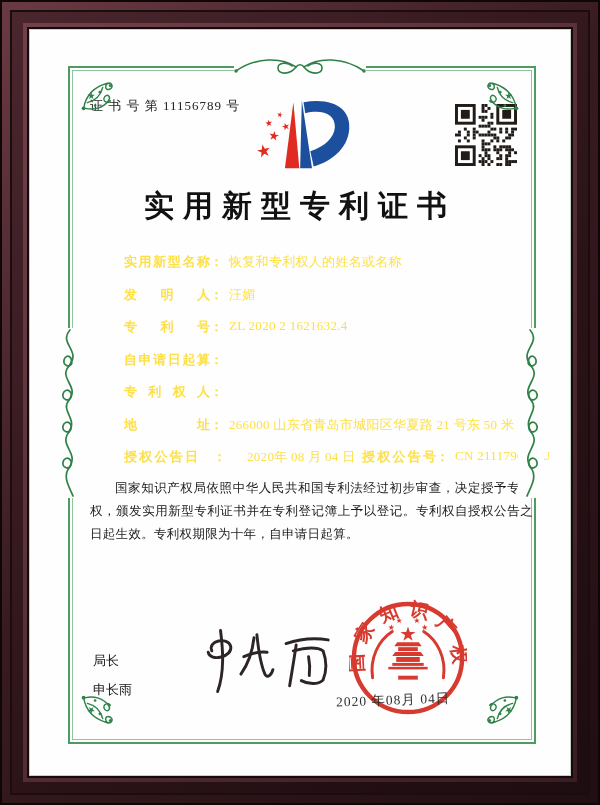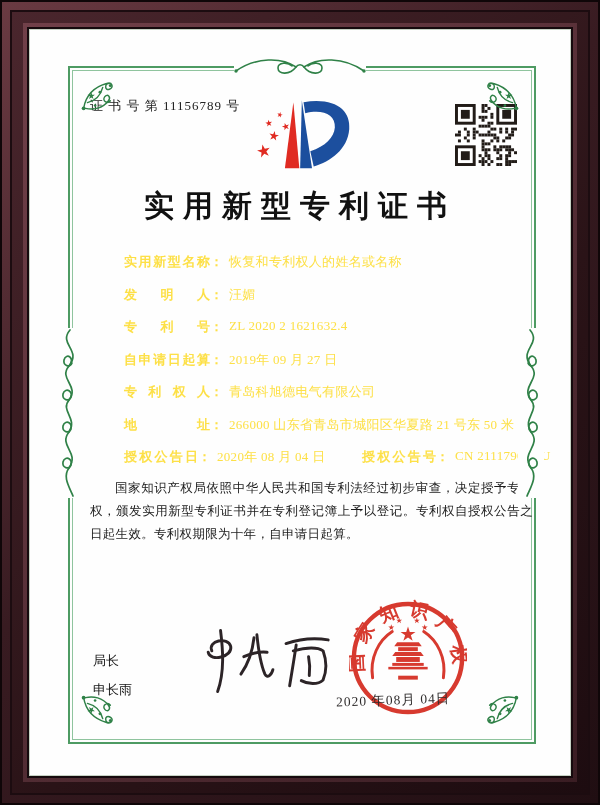--- a/index.html
+++ b/index.html
@@ -25,21 +25,21 @@
   .logo{left:246px;top:96px;}
   .qr{left:455px;top:104px;}
   .title{left:0;right:0;top:186px;text-align:center;font-size:30px;font-weight:bold;
          letter-spacing:9px;color:#111;}
   
   .fields{left:92px;top:253px;width:442px;font-size:13px;color:#fde047;margin-left:32px;}
   .row{height:32.5px;display:flex;align-items:flex-start;}
   .lbl{display:inline-block;width:86px;text-align:justify;text-align-last:justify;font-weight:bold;}
   .colon{font-weight:bold;margin-right:6px;}
   .val{letter-spacing:.3px;}
-  .grant-first{flex:0 0 238px;display:flex;}
+  .grant-first{flex:0 0 238px;display:flex;gap:15px;}
   .grant-second{display:flex;}
   .lbl5{display:inline-block;width:74px;text-align:justify;text-align-last:justify;font-weight:bold;}
   
   .body-text{left:90px;top:477px;width:443px;font-size:12.5px;line-height:23px;
              text-align:justify;color:#1c1c1c;letter-spacing:.3px;}
   .body-text p{margin:0;text-indent:2em;}
   
   .director{left:93px;top:646px;font-size:13px;line-height:29px;color:#151515;}
   .signature{left:190px;top:622px;}
   .seal{left:349px;top:599px;opacity:.92;}
@@ -306,26 +306,24 @@
     <span class="val">汪媚</span>
   </div>
   <div class="row">
     <span class="lbl">专利号</span>
       <span class="colon">：</span>
     <span class="val">ZL 2020 2 1621632.4</span>
   </div>
   <div class="row">
     <span class="lbl">自申请日起算</span>
       <span class="colon">：</span>
-    <span class="val">2019年 09 月 27 日</span>
   </div>
   <div class="row">
     <span class="lbl">专利权人</span>
       <span class="colon">：</span>
-    <span class="val">青岛科旭德电气有限公司</span>
   </div>
   <div class="row">
     <span class="lbl">地址</span>
       <span class="colon">：</span>
     <span class="val">266000 山东省青岛市城阳区华夏路 21 号东 50 米</span>
   </div>
   <div class="row">
     <span class="grant-first">
       <span class="lbl5">授权公告日</span>
         <span class="colon">：</span>

